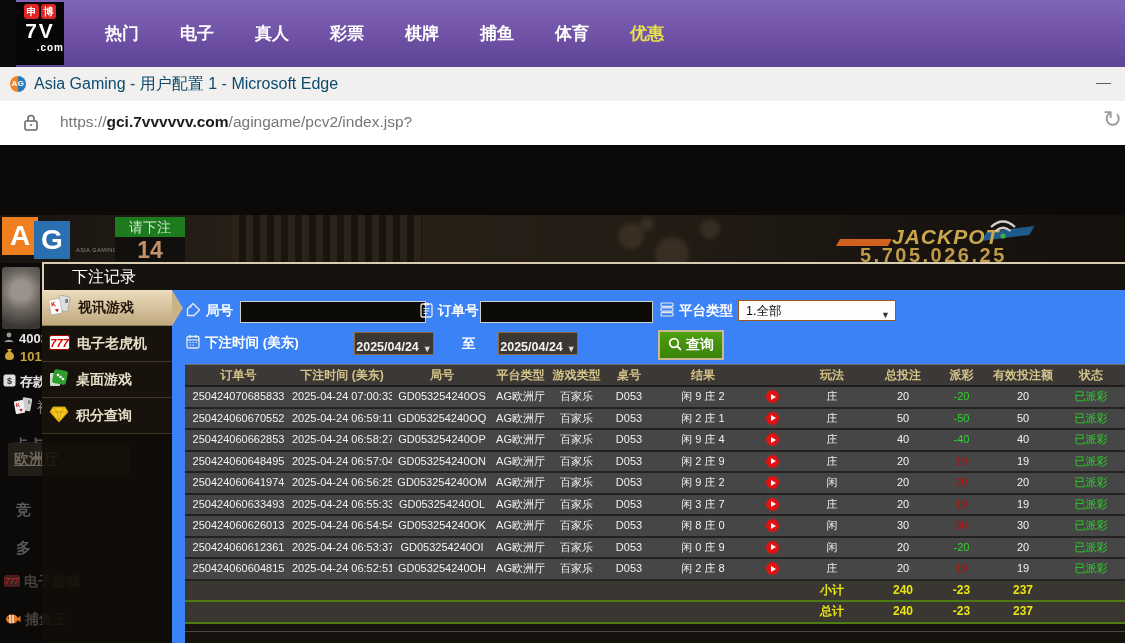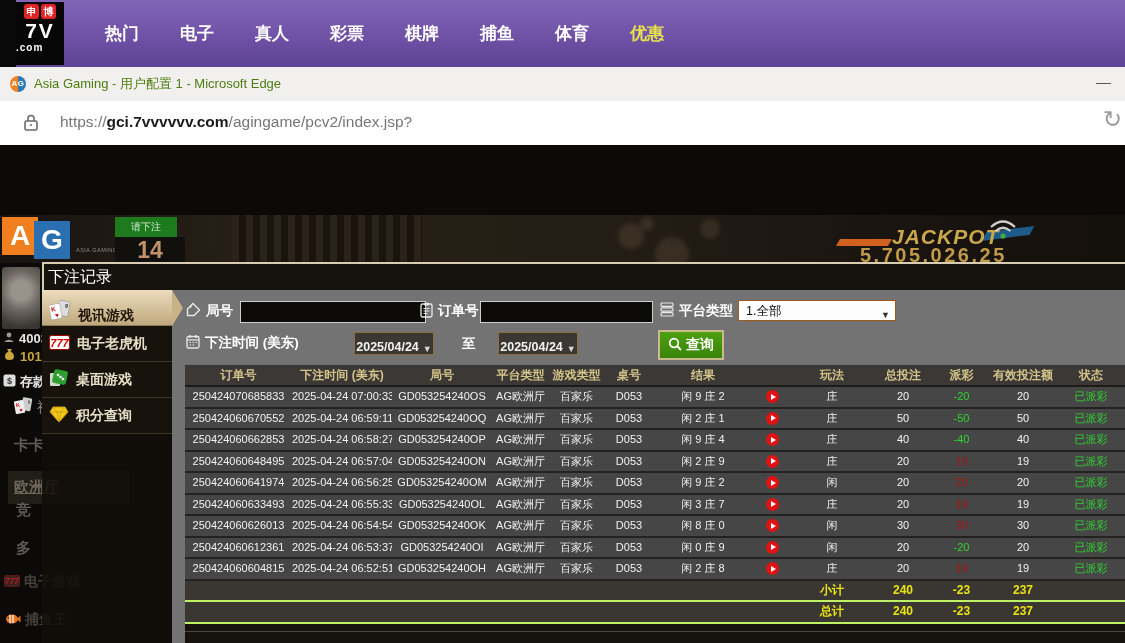--- a/index.html
+++ b/index.html
@@ -8,31 +8,31 @@
 
   
   .site-nav{position:absolute;left:0;top:0;width:100%;height:67px;
     background:linear-gradient(180deg,#8166b8 0%,#6f51a6 55%,#5e4494 100%);}
   .site-nav::before{content:"";position:absolute;left:0;top:0;width:16px;height:67px;background:#0a0a0a;}
   .logo{position:absolute;left:16px;top:2px;width:48px;height:63px;background:#060606;cursor:pointer;}
   .logo-badges{display:flex;gap:2px;justify-content:center;padding-top:2px;}
   .badge{width:15px;height:15px;background:#e02424;border-radius:3px;color:#fff;font-size:10px;
          line-height:15px;text-align:center;font-weight:bold;}
   .logo-main{color:#fff;font-weight:bold;font-size:21px;text-align:center;line-height:24px;letter-spacing:2px;}
-  .logo-sub{color:#fff;font-weight:bold;font-size:10px;text-align:left;line-height:10px;letter-spacing:1px;}
+  .logo-sub{color:#fff;font-weight:bold;font-size:10px;text-align:right;line-height:10px;letter-spacing:1px;}
   .nav-items{position:absolute;left:105px;top:0;height:67px;display:flex;align-items:center;}
   .nav-item{width:36px;margin-right:39px;color:#fff;font-size:17px;font-weight:bold;cursor:pointer;white-space:nowrap;}
   .nav-item.hl{color:#e9e44c;}
 
   
   .titlebar{position:absolute;top:67px;left:0;width:100%;height:34px;background:#f1f0ee;border-bottom:1px solid #dcdad8;}
   .favicon{position:absolute;left:10px;top:9px;width:16px;height:16px;border-radius:8px;
     background:linear-gradient(90deg,#f08426 50%,#2a7ab8 50%);color:#fff;font-size:8px;font-weight:bold;
     text-align:center;line-height:16px;letter-spacing:.5px;}
-  .win-title{position:absolute;left:34px;top:0;line-height:33px;color:#4d7c0f;font-size:13px;}
+  .win-title{position:absolute;left:34px;top:0;line-height:33px;color:#0c4a6e;font-size:16px;}
   .min-btn{position:absolute;right:14px;top:0;line-height:30px;color:#5a5a5a;font-size:15px;cursor:pointer;}
 
   
   .addrbar{position:absolute;top:101px;left:0;width:100%;height:44px;background:#fff;border-bottom:2px solid #c6c4c2;}
   .lock{position:absolute;left:24px;top:13px;}
   .url{position:absolute;left:60px;top:0;line-height:41px;font-size:15.5px;color:#767676;cursor:text;white-space:nowrap;}
   .url b{color:#1b1b1b;font-weight:600;}
   .refresh{position:absolute;right:3px;top:5px;font-size:23px;color:#9c9c9c;cursor:pointer;}
 
   
@@ -40,22 +40,22 @@
   .strip{position:absolute;top:70px;left:0;width:1125px;height:48px;
     background:linear-gradient(90deg,#181310,#292118 25%,#241d15 55%,#191410 80%,#14100c);}
   .stripes{position:absolute;top:70px;left:232px;width:190px;height:48px;opacity:.85;
     background:repeating-linear-gradient(90deg,#2c231a 0 7px,#17120d 7px 14px);}
   .bk{position:absolute;border-radius:50%;background:#6b5a44;opacity:.30;filter:blur(2px);}
   .brand-a{position:absolute;left:2px;top:72px;width:36px;height:38px;background:#ef7f1f;color:#fff;
     font-weight:bold;font-size:28px;text-align:center;line-height:38px;}
   .brand-g{position:absolute;left:34px;top:76px;width:36px;height:38px;background:#2a6fb0;color:#fff;
     font-weight:bold;font-size:28px;text-align:center;line-height:38px;}
   .brand-cap{position:absolute;left:76px;top:102px;color:#8d8d8d;font-size:5.5px;letter-spacing:.5px;}
-  .cd-label{position:absolute;left:115px;top:72px;width:62px;height:20px;background:#1d7a1d;color:#cfe9cf;
-    font-size:10px;text-align:center;line-height:20px;}
+  .cd-label{position:absolute;left:115px;top:72px;width:70px;height:20px;background:#1d7a1d;color:#cfe9cf;
+    font-size:14px;text-align:center;line-height:20px;}
   .cd-value{position:absolute;left:115px;top:92px;width:70px;height:26px;background:#11100c;color:#c2916a;
     font-size:23px;font-weight:bold;text-align:center;line-height:26px;}
   .jp-dash-l{position:absolute;left:838px;top:94px;width:52px;height:7px;background:#d2601e;transform:skewX(-30deg);}
   .jp-dash-r{position:absolute;left:986px;top:84px;width:44px;height:9px;background:#1e5a8a;transform:skewX(-35deg) rotate(-8deg);}
   .jp-label{position:absolute;left:892px;top:80px;color:#c9a84c;font-size:21px;font-weight:bold;font-style:italic;letter-spacing:1px;}
   .jp-value{position:absolute;left:860px;top:99px;color:#c09a46;font-size:20px;font-weight:bold;letter-spacing:2.5px;}
   .wifi{position:absolute;left:988px;top:72px;}
   .uinfo{position:absolute;left:1048px;top:72px;}
   .uinfo-line{color:#c7a043;font-size:13.5px;font-weight:bold;line-height:18px;white-space:nowrap;}
 
@@ -66,31 +66,31 @@
   .rail-white{color:#e8e8e8;font-size:13px;font-weight:bold;}
   .rail-gold{color:#caa43c;font-size:13px;font-weight:bold;}
   .rail-dim{color:#8a8a8a;font-size:14px;}
   .rail-gray{color:#5c5c5c;font-size:15px;font-weight:bold;}
   .rail-room{color:#6f675a;font-size:15px;font-weight:bold;background:#211d17;padding:7px 6px;width:110px;}
   .rail-ghost{color:#46413a;font-size:14px;font-weight:bold;}
 
   
   .dialog{position:absolute;left:42px;top:262px;width:1083px;height:381px;z-index:10;}
   .dlg-titlebar{height:26px;background:#16130e;border-top:2px solid #d8cdb2;border-left:2px solid #d8cdb2;}
-  .dlg-title{color:#fff;font-size:16px;line-height:26px;padding-left:4px;}
+  .dlg-title{color:#fff;font-size:16px;line-height:26px;padding-left:28px;}
   .dlg-body{display:flex;height:353px;}
   .sb{width:130px;display:flex;flex-direction:column;background:transparent;}
   .sb-item{height:36px;display:flex;align-items:center;gap:7px;padding-left:7px;box-sizing:border-box;
     border-bottom:1px solid #3e3726;background:#17130c;color:#e8dfc8;font-size:14px;font-weight:bold;
     position:relative;cursor:pointer;z-index:3;}
-  .sb-item.active{background:linear-gradient(180deg,#ecdcbd,#bfa87d);color:#20150a;border-bottom-color:#8a7a58;align-items:flex-end;}
+  .sb-item.active{background:linear-gradient(180deg,#ecdcbd,#bfa87d);color:#20150a;border-bottom-color:#8a7a58;}
   .sb-item.active::after{content:"";position:absolute;right:-11px;top:50%;transform:translateY(-50%);
     border-left:11px solid #c8b286;border-top:18px solid transparent;border-bottom:18px solid transparent;}
   .sb-fill{flex:1;background:rgba(18,14,8,0.86);}
-  .main{flex:1;background:#737373;position:relative;}
+  .main{flex:1;background:#3b82f6;position:relative;}
 
   
   .flabel{position:absolute;display:flex;align-items:center;gap:5px;color:#fff;font-weight:bold;font-size:13.5px;height:22px;white-space:nowrap;}
   .finput{position:absolute;height:20px;background:#0d0b08;border:1px solid #cfcfcf;color:#fff;font-size:12px;
     padding:0 4px;box-sizing:content-box;outline:none;font-family:inherit;}
   .sel{position:absolute;box-sizing:border-box;cursor:pointer;display:flex;align-items:flex-end;}
   .sel-white{height:21px;width:158px;background:#fdfdfd;border:1px solid #9f5a1e;color:#0a0a0a;font-size:12.5px;padding-left:7px;}
   .sel-white::after{content:"▼";margin-left:auto;margin-right:5px;font-size:9px;color:#333;}
   .sel-date{height:23px;width:80px;background:#3b3733;border:1px solid #8d6c40;color:#f2f2f2;font-size:12.5px;
     font-weight:bold;justify-content:center;gap:4px;}
@@ -98,21 +98,21 @@
   .searchbtn{position:absolute;height:26px;padding:0 8px;background:linear-gradient(180deg,#4d9f10,#3a830a);
     border:2px solid #caba8e;color:#fff;font-weight:bold;font-size:14px;display:flex;align-items:center;gap:4px;cursor:pointer;}
 
   
   .tbl{position:absolute;left:13px;right:0;top:74px;bottom:0;background:#16130e;}
   .trow{display:grid;grid-template-columns:107px 100px 100px 57px 55px 50px 98px 40px 80px 62px 55px 68px 68px;}
   .td{text-align:center;color:#f2f2f2;font-size:11px;height:19.5px;line-height:19.5px;overflow:hidden;white-space:nowrap;}
   .thead{background:#3b3835;border-top:1px solid #6d6d6d;border-bottom:2px solid #1e1c19;}
   .thead .td{color:#d4c489;font-weight:bold;font-size:12px;height:20px;line-height:20px;}
   .drow{background:#464646;border-bottom:2px solid #232220;}
-  .sumrow{background:#3a3733;border-bottom:2px solid #bef264;}
+  .sumrow{background:#3a3733;border-bottom:2px solid #4d7c0f;}
   .sumrow .td{color:#e9e411;font-weight:bold;font-size:12px;}
   .pos{color:#a81414;}
   .neg{color:#2fd32f;}
   .ok{color:#2fd32f;}
   .playbtn{width:13px;height:13px;border-radius:50%;background:#e01212;margin:3px auto 0;position:relative;cursor:pointer;}
   .playbtn::after{content:"";position:absolute;left:5px;top:3.5px;border-left:5.5px solid #fff;
     border-top:3.2px solid transparent;border-bottom:3.2px solid transparent;}
   .tbl-bottomline{position:absolute;left:0;right:0;bottom:11px;height:1px;background:#4a4844;}
 </style>
 </head>
@@ -219,21 +219,21 @@
                 <rect x="1" y="4" width="11" height="15" rx="1.5" fill="#eee"></rect>
                 <text x="5" y="11" font-size="6.5" fill="#c11" font-weight="bold" text-anchor="middle">K</text>
                 <text x="7.5" y="17.5" font-size="6.5" fill="#c11" text-anchor="middle">♥</text>
               </g>
             </svg></span>
           <span>视</span>
         </div>
         <div class="rail-item rail-gray" style="top: 291px; left: 14px;">
           <span>卡卡</span>
         </div>
-        <div class="rail-item rail-room" style="top: 326px; left: 8px; text-decoration: underline;">
+        <div class="rail-item rail-room" style="top: 298px; left: 8px; text-decoration: underline;">
           <span>欧洲厅</span>
         </div>
         <div class="rail-item rail-gray" style="top: 356px; left: 16px;">
           <span>竞</span>
         </div>
         <div class="rail-item rail-gray" style="top: 394px; left: 16px;">
           <span>多</span>
         </div>
         <div class="rail-item rail-ghost" style="top: 428px; left: 4px;">
           <span><svg width="16" height="12" viewBox="0 0 21 15">

